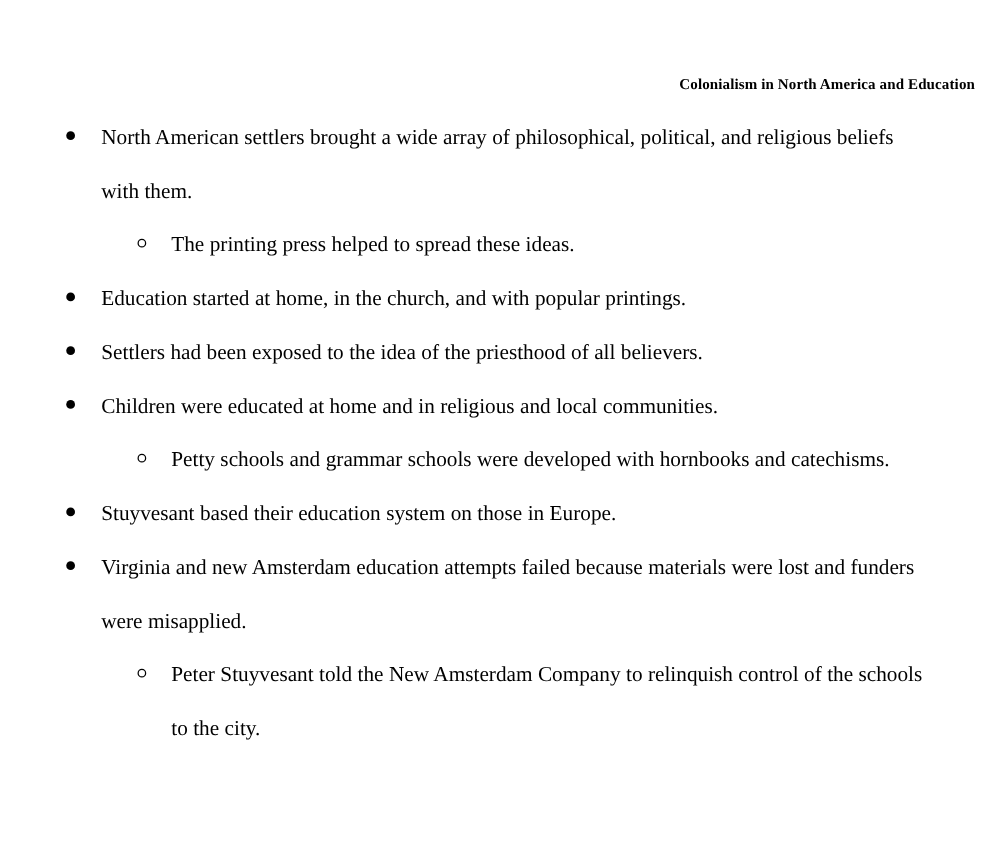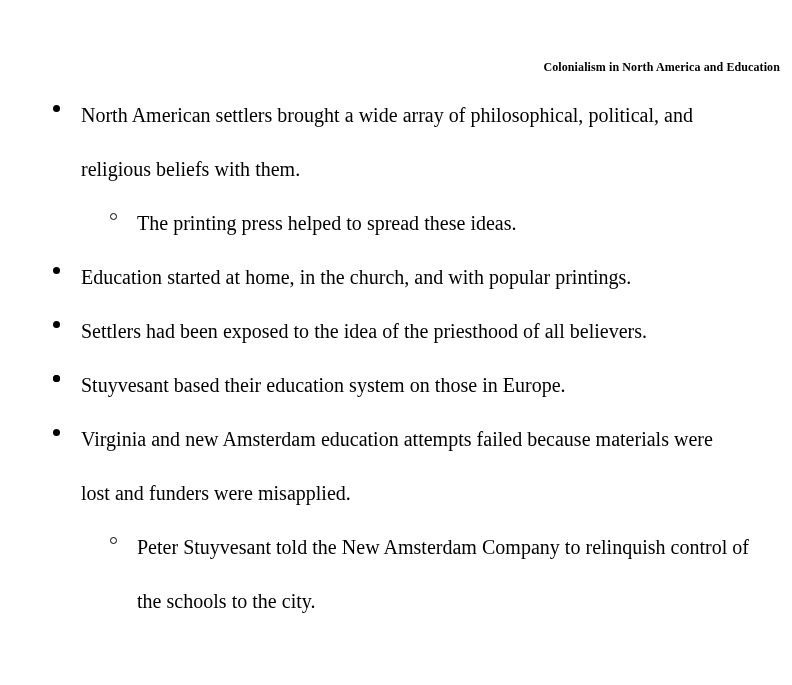--- a/index.html
+++ b/index.html
@@ -43,22 +43,22 @@
   
   .outline {
     position: absolute;
     left: 0;
     top: 88px;
     width: 792px;
   }
 
   .bullet-item {
     position: relative;
-    font-size: 20px;
-    line-height: 54px;
+    font-size: 17px;
+    line-height: 43px;
     margin: 0;
     padding: 0;
   }
 
   
   .level-1 {
     padding-left: 81px;
     padding-right: 52px;
   }
   .level-1 > .marker-disc {
@@ -113,20 +113,25 @@
       <div class="bullet-item level-1">
         <span class="marker-disc"></span>
         <span class="bullet-text">Education started at home, in the church, and with popular printings.</span>
       </div>
       <div class="bullet-item level-1">
         <span class="marker-disc"></span>
         <span class="bullet-text">Settlers had been exposed to the idea of the priesthood of all believers.</span>
       </div>
       <div class="bullet-item level-1">
         <span class="marker-disc"></span>
+        <span class="bullet-text">Children were educated at home and in religious and local communities.</span>
+      </div>
+      <div class="bullet-item level-2">
+        <span class="marker-circle"></span>
+        <span class="bullet-text">Petty schools and grammar schools were developed with hornbooks and catechisms.</span>
       </div>
       <div class="bullet-item level-1">
         <span class="marker-disc"></span>
         <span class="bullet-text">Stuyvesant based their education system on those in Europe.</span>
       </div>
       <div class="bullet-item level-1">
         <span class="marker-disc"></span>
         <span class="bullet-text">Virginia and new Amsterdam education attempts failed because materials were lost and funders were misapplied.</span>
       </div>
       <div class="bullet-item level-2">

